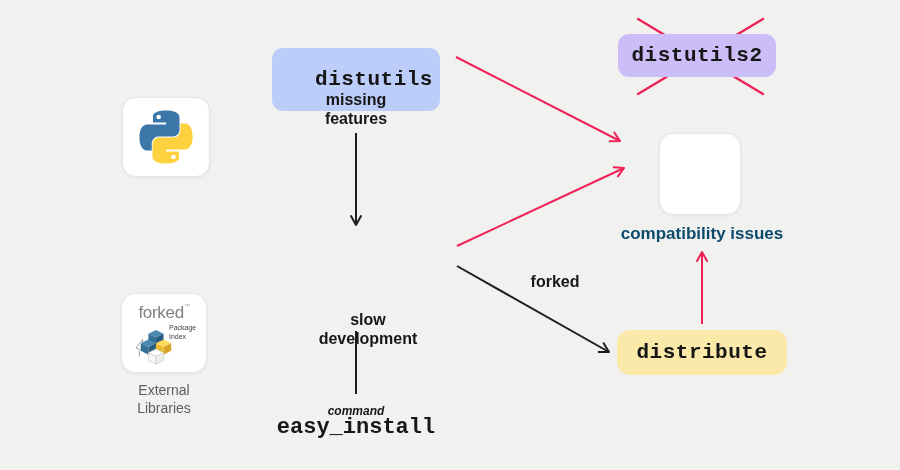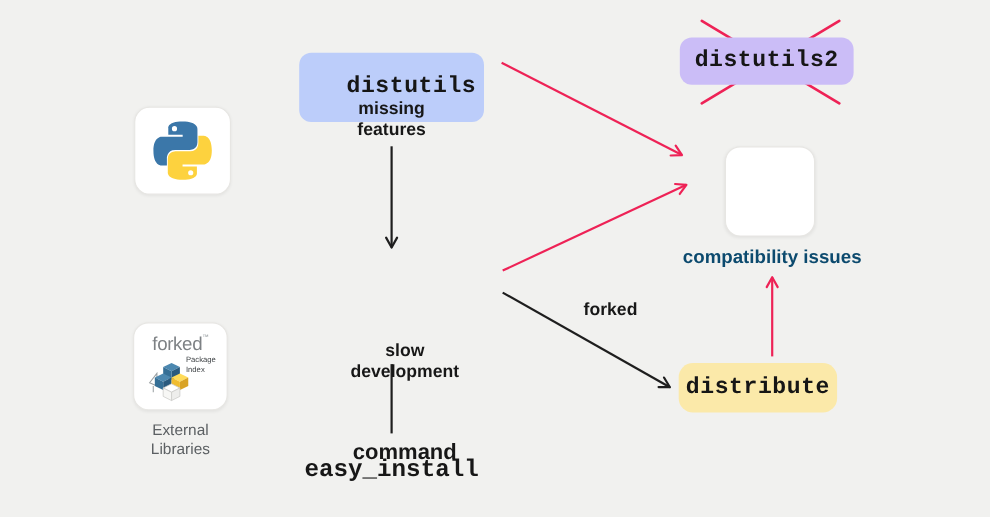--- a/index.html
+++ b/index.html
@@ -34,21 +34,21 @@
     border-radius: 11px;
     font-family: "Liberation Mono", monospace;
     font-weight: bold;
     font-size: 21px;
     letter-spacing: 0.5px;
     color: #161616;
   }
   .node-distutils  { left: 272px; top: 48px;  width: 168px; height: 63px; background: #bccdfa; padding-left: 36px; }
   .node-setuptools { left: 272px; top: 232px; width: 168px; height: 45px; background: #93e9c8; border-radius: 13px; }
   .node-distutils2 { left: 618px; top: 34px;  width: 158px; height: 43px; background: #cbbdf7; }
-  .node-distribute { left: 617px; top: 330px; width: 144px; height: 45px; background: #fbe9a9; border-radius: 13px; }
+  .node-distribute { left: 617px; top: 330px; width: 170px; height: 45px; background: #fbe9a9; border-radius: 13px; }
 
   
   .card {
     position: absolute;
     background: #ffffff;
     border: 1px solid #e7e6e3;
     border-radius: 14px;
     box-shadow: 0 1px 3px rgba(0,0,0,0.06);
   }
   .python-card { left: 122px; top: 97px;  width: 88px; height: 80px;
@@ -69,21 +69,21 @@
   .caption {
     position: absolute;
     text-align: center;
     font-size: 14px;
     line-height: 18px;
     color: #5c6063;
     white-space: pre-line;
   }
   .lbl-missing   { left: 276px; top: 90px;  width: 160px; }
   .lbl-slow      { left: 288px; top: 288px; width: 160px; margin-top: 22px; }
-  .lbl-command   { left: 288px; top: 402px; width: 160px; font-size: 20px; }
+  .lbl-command   { left: 276px; top: 402px; width: 160px; font-size: 12px; font-style: italic; }
   .lbl-easy      { left: 256px; top: 418px; width: 200px;
                    font-family: "Liberation Mono", monospace; font-size: 22px; letter-spacing: 0; text-align: center; }
   .lbl-abandoned { left: 620px; top: 99px;  width: 160px; }
   .lbl-forked    { left: 505px; top: 272px; width: 100px; }
   .lbl-compat    { left: 607px; top: 224px; width: 190px; font-size: 17px; color: #0c4a6e; }
   .cap-python    { left: 84px;  top: 185px; width: 160px; }
   .cap-pypi      { left: 84px;  top: 381px; width: 160px; }
 
   
   .pypi-word {

